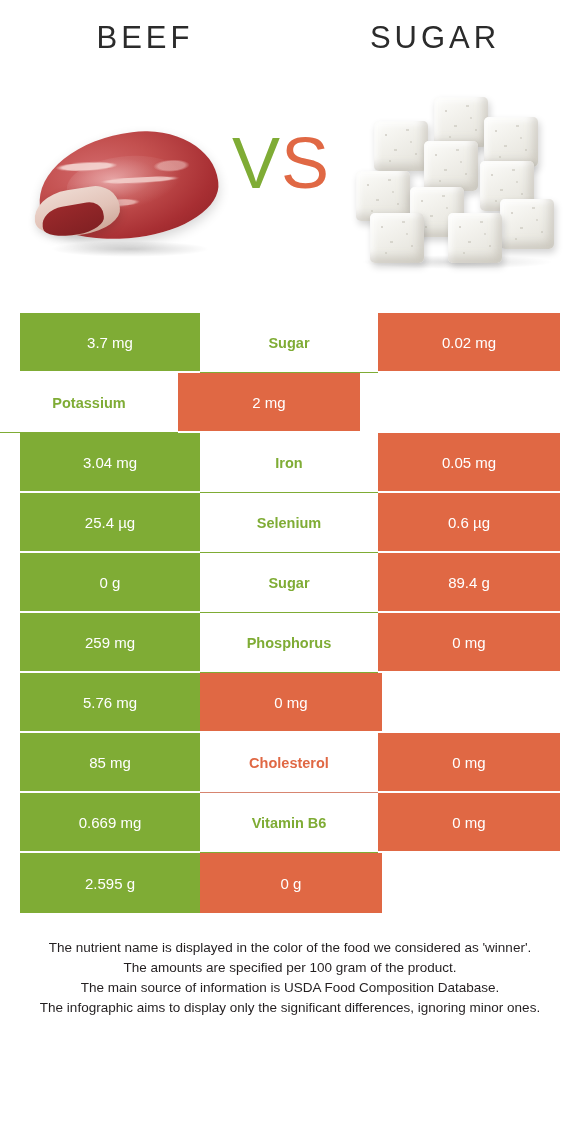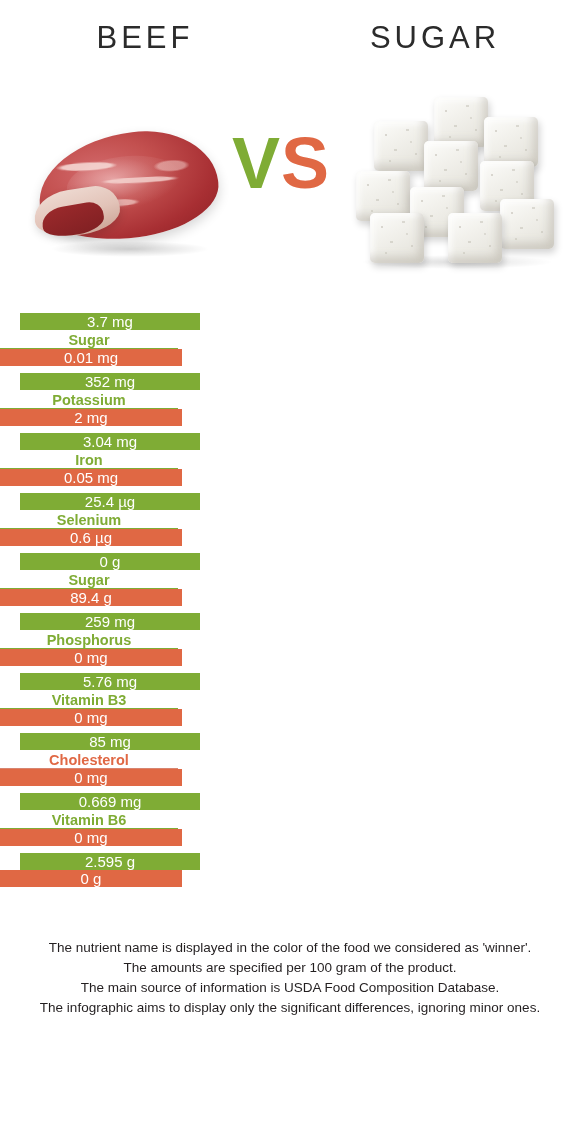--- a/index.html
+++ b/index.html
@@ -117,21 +117,21 @@
     border-radius: 50%;
     background: radial-gradient(ellipse, rgba(0,0,0,.18) 0%, rgba(0,0,0,0) 70%);
   }
 
   
   .vs {
     position: absolute;
     left: 232px;
     top: 42px;
     font-size: 72px;
-    font-weight: 700;
+    font-weight: 400;
     letter-spacing: 1px;
     line-height: 1;
     white-space: nowrap;
   }
   .vs .v { color: #7FAC35; }
   .vs .s { color: #E06844; }
 
   
   .sugar {
     position: absolute;
@@ -188,21 +188,20 @@
   .table {
     position: absolute;
     top: 313px;
     left: 0;
     width: 580px;
   }
   .row {
     display: flex;
     height: 60px;
     align-items: stretch;
-    flex-direction: column;
   }
   .cell {
     display: flex;
     align-items: center;
     justify-content: center;
     font-size: 15px;
     font-weight: 400;
     box-sizing: border-box;
   }
   .cell-left {
@@ -293,24 +292,23 @@
 
   </div>
 </div>
 
 <div class="table" id="nutrient-table">
     <div class="row">
       <div class="cell cell-left">3.7 mg</div>
       <div class="cell cell-mid">
         <div class="cell-mid-inner win-green">Sugar</div>
       </div>
-      <div class="cell cell-right">0.01 mg</div>
-    </div>
-    <div class="row">
-      <div class="cell cell-left">352 mg</div>
+      <div class="cell cell-right">0.02 mg</div>
+    </div>
+    <div class="row">
       <div class="cell cell-mid">
         <div class="cell-mid-inner win-green">Potassium</div>
       </div>
       <div class="cell cell-right">2 mg</div>
     </div>
     <div class="row">
       <div class="cell cell-left">3.04 mg</div>
       <div class="cell cell-mid">
         <div class="cell-mid-inner win-green">Iron</div>
       </div>
@@ -332,23 +330,20 @@
     </div>
     <div class="row">
       <div class="cell cell-left">259 mg</div>
       <div class="cell cell-mid">
         <div class="cell-mid-inner win-green">Phosphorus</div>
       </div>
       <div class="cell cell-right">0 mg</div>
     </div>
     <div class="row">
       <div class="cell cell-left">5.76 mg</div>
-      <div class="cell cell-mid">
-        <div class="cell-mid-inner win-green">Vitamin B3</div>
-      </div>
       <div class="cell cell-right">0 mg</div>
     </div>
     <div class="row">
       <div class="cell cell-left">85 mg</div>
       <div class="cell cell-mid">
         <div class="cell-mid-inner sep-orange win-orange">Cholesterol</div>
       </div>
       <div class="cell cell-right">0 mg</div>
     </div>
     <div class="row">

